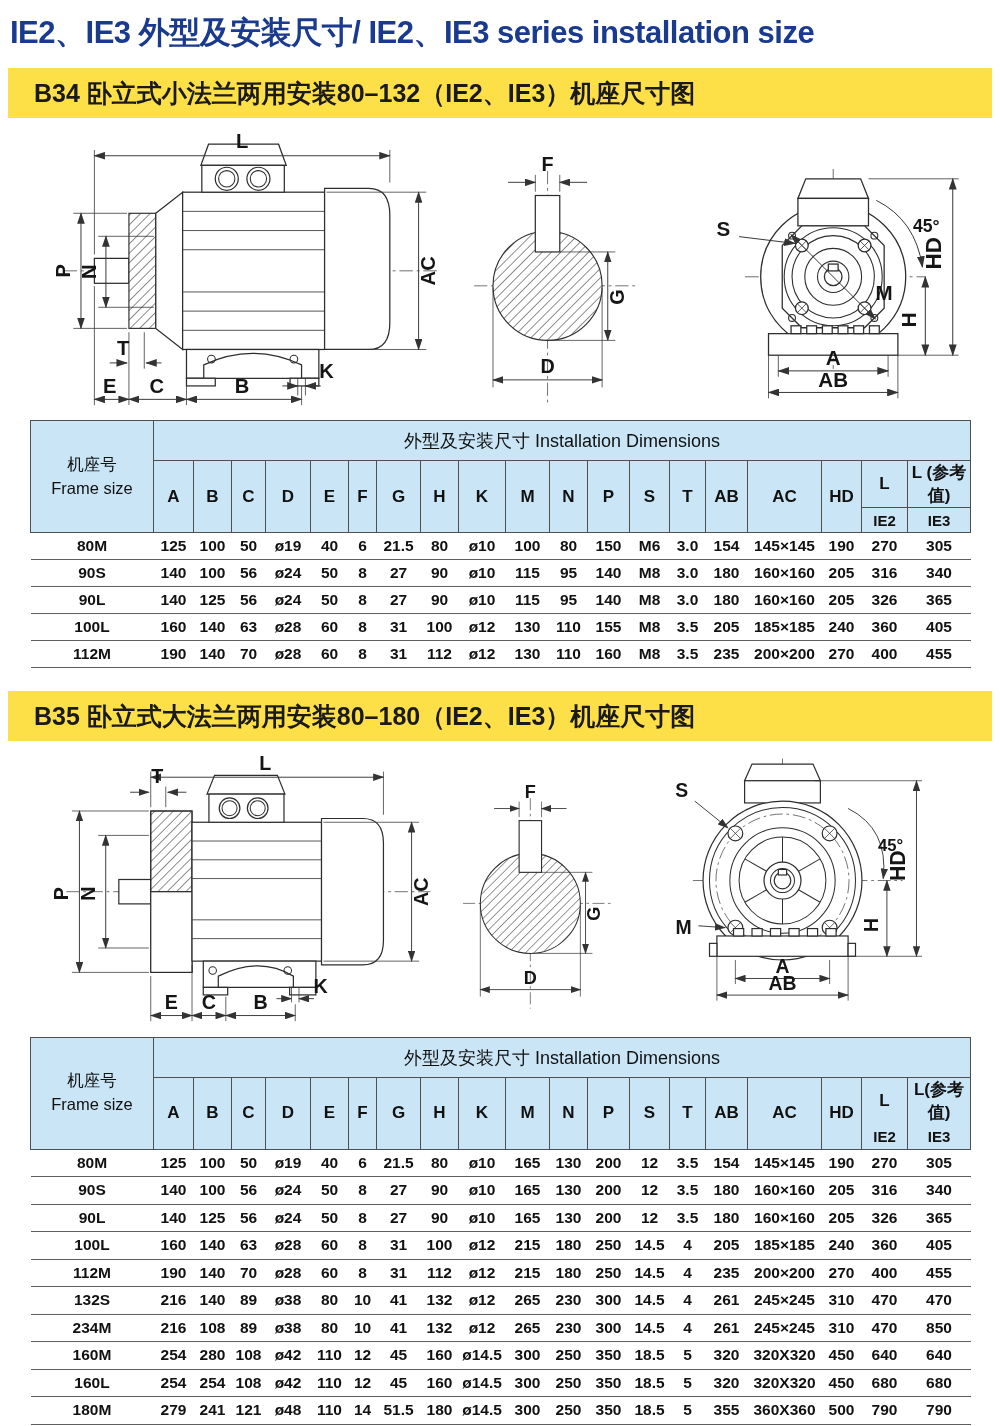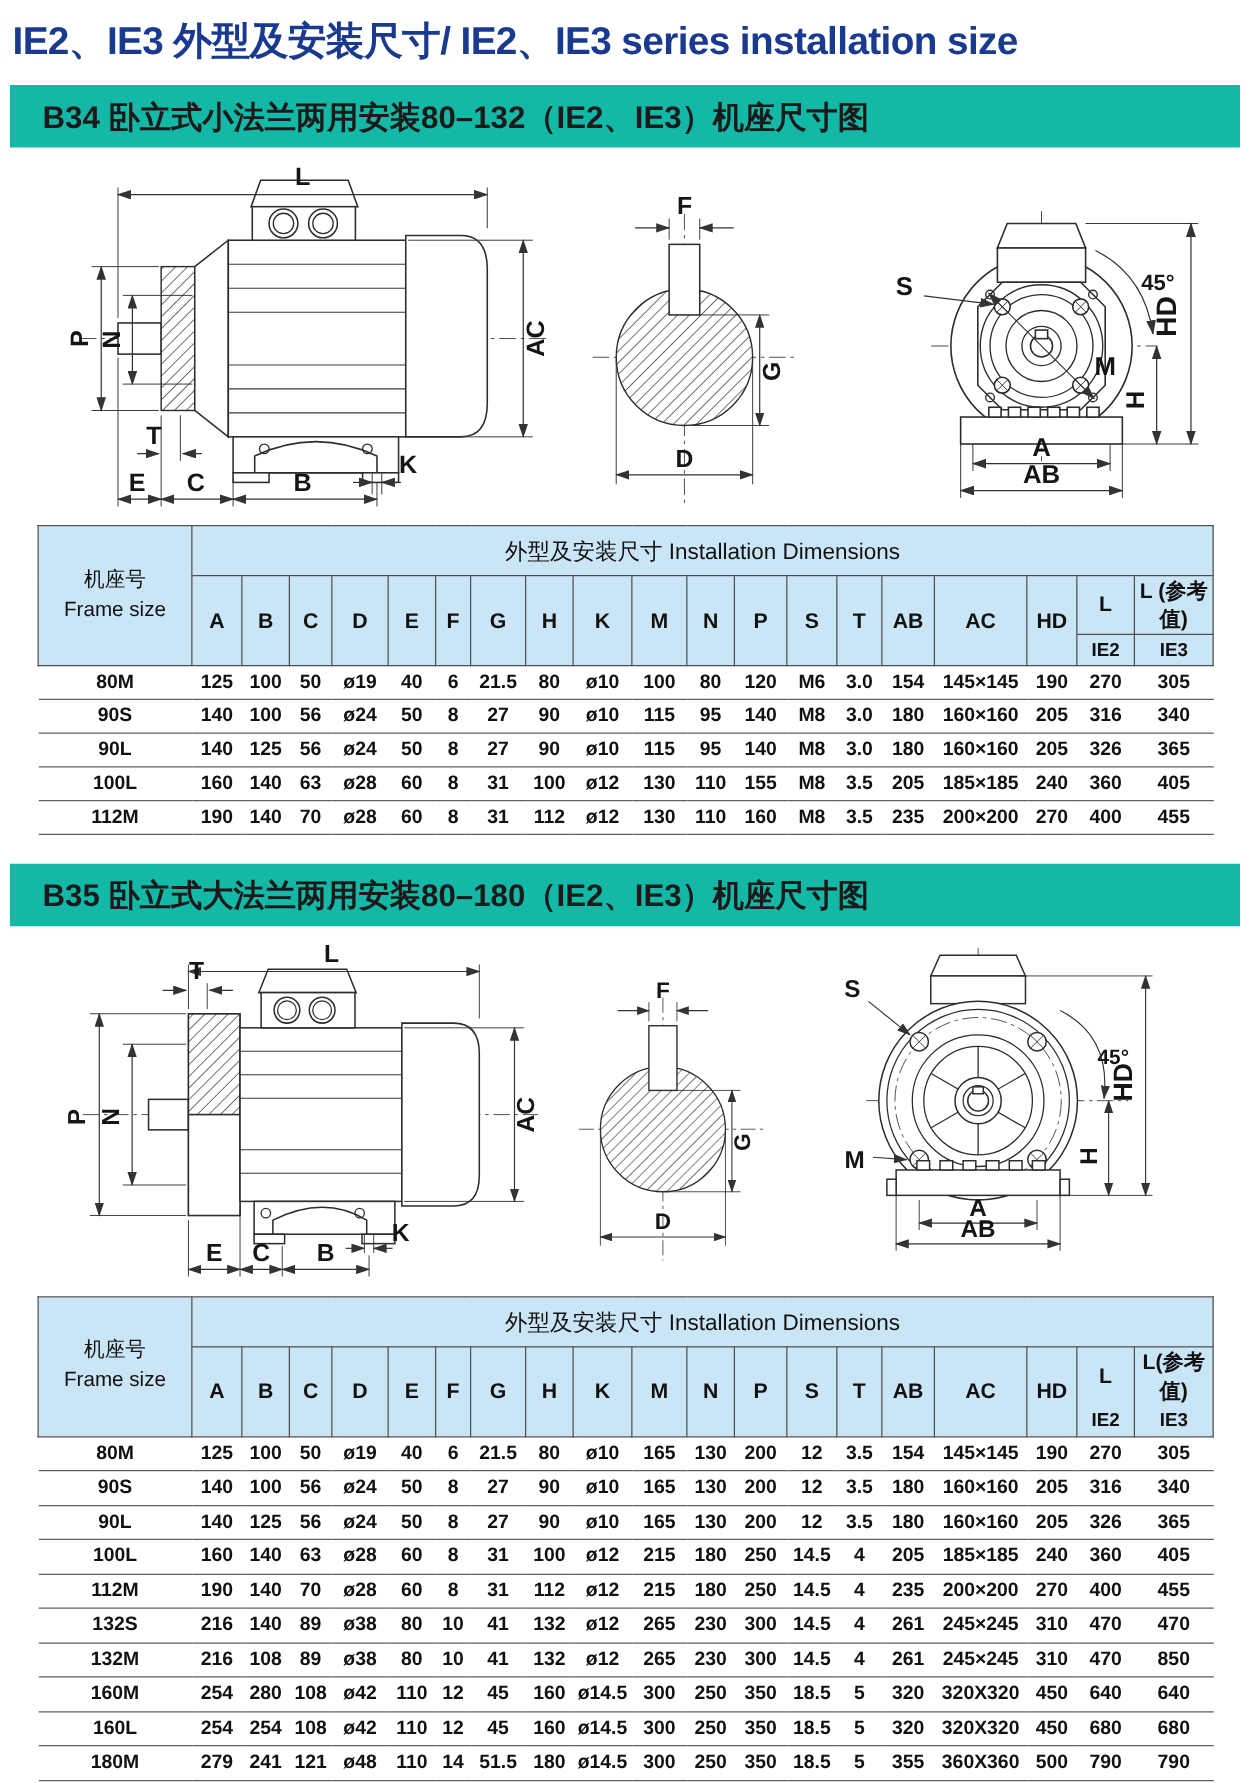--- a/index.html
+++ b/index.html
@@ -6,21 +6,21 @@
 html,body { background:#fff; }
 body {
   width:1000px; height:1426px; position:relative; overflow:hidden;
   font-family:"Liberation Sans","DejaVu Sans",sans-serif; color:#141414;
 }
 .main-title {
   color:#1a3a8f; font-size:31px; font-weight:bold;
   padding:12px 0 0 10px; height:58px; letter-spacing:-0.5px;
 }
 .banner {
-  background:#14b8a6; height:50px; margin:0 8px;
+  background:#fde047; height:50px; margin:0 8px;
   display:flex; align-items:center; padding-left:26px;
   font-size:25px; font-weight:bold; color:#1a1a1a;
 }
 .banner.b34 { margin-top:10px; }
 .banner.b35 { margin-top:23px; }
 .drawings { display:flex; padding:0 10px; }
 .drawings.d1 { height:298px; }
 .drawings.d2 { height:292px; }
 .dwg { display:block; height:100%; }
 .dwg.side { width:46%; }
@@ -305,21 +305,21 @@
           <td>100</td>
           <td>50</td>
           <td>ø19</td>
           <td>40</td>
           <td>6</td>
           <td>21.5</td>
           <td>80</td>
           <td>ø10</td>
           <td>100</td>
           <td>80</td>
-          <td>120</td>
+          <td>150</td>
           <td>M6</td>
           <td>3.0</td>
           <td>154</td>
           <td>145×145</td>
           <td>190</td>
           <td>270</td>
           <td>305</td>
         </tr>
         <tr>
           <th>90S</th>
@@ -759,21 +759,21 @@
           <td>300</td>
           <td>14.5</td>
           <td>4</td>
           <td>261</td>
           <td>245×245</td>
           <td>310</td>
           <td>470</td>
           <td>470</td>
         </tr>
         <tr>
-          <th>132M</th>
+          <th>234M</th>
           <td>216</td>
           <td>108</td>
           <td>89</td>
           <td>ø38</td>
           <td>80</td>
           <td>10</td>
           <td>41</td>
           <td>132</td>
           <td>ø12</td>
           <td>265</td>

